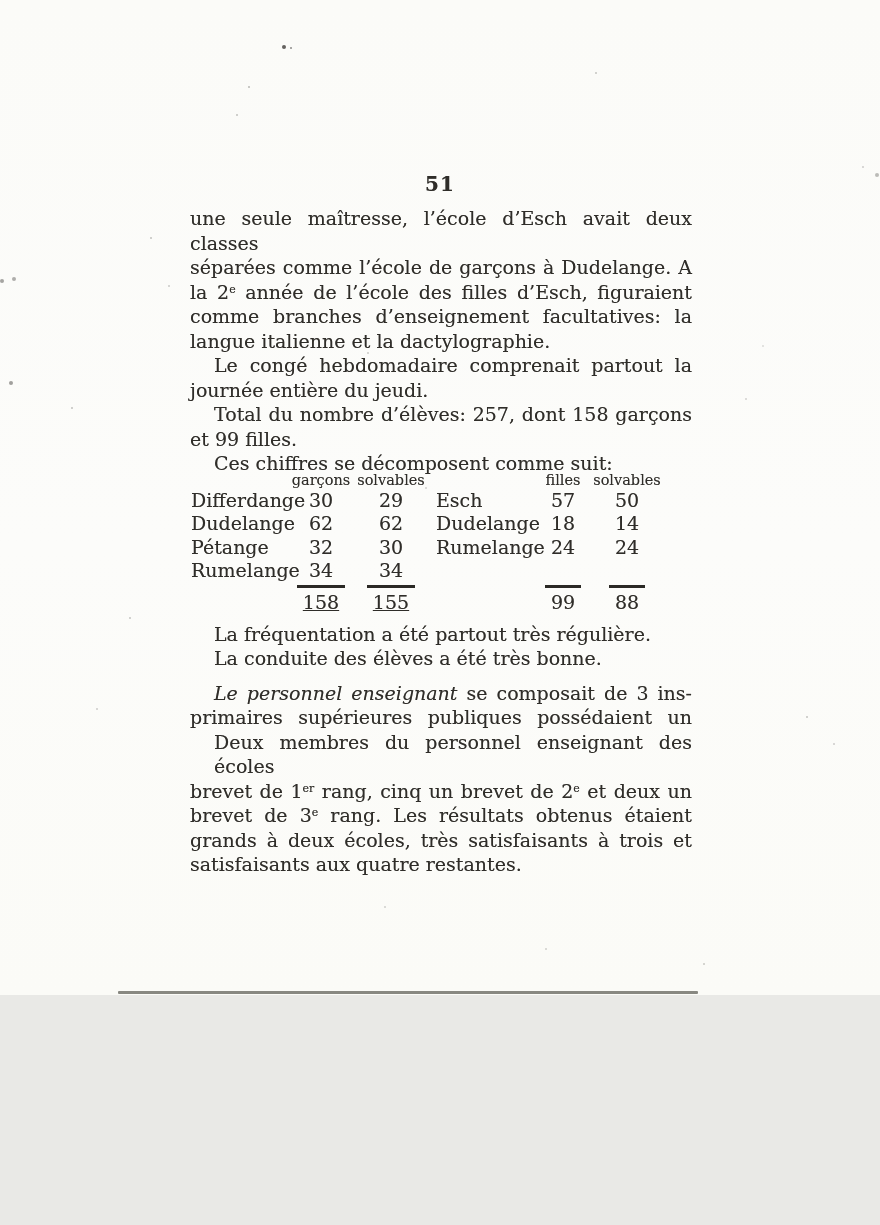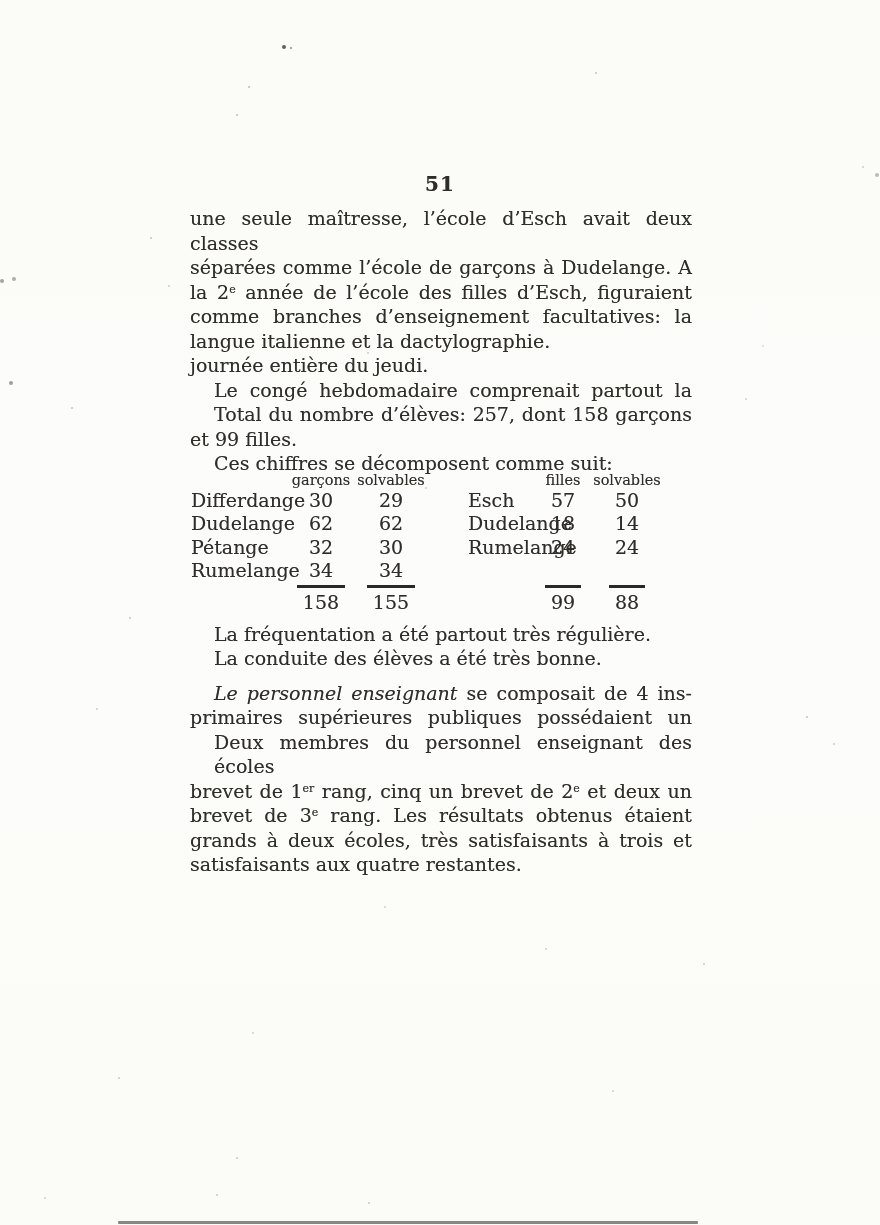--- a/index.html
+++ b/index.html
@@ -3,21 +3,21 @@
 <meta charset="utf-8">
 <style>
   html,body{margin:0;padding:0;}
   body{
     width:880px;height:1225px;
     background:#e9e9e6;
     font-family:"DejaVu Serif", serif;
   }
   .page{
     position:relative;
-    width:880px;height:1225px;
+    width:880px;height:995px;
     background:linear-gradient(180deg,#fbfbf8 0%,#fcfcfa 55%,#fbfbf7 100%);
     overflow:hidden;
     color:#2f2d29;
   }
   .pagenum{
     position:absolute;
     left:190px;top:172px;width:500px;
     text-align:center;
     font-size:20px;
     font-weight:bold;
@@ -57,31 +57,31 @@
     font-size:14.5px;
     line-height:17px;
     text-align:center;
     text-shadow:0 0 .5px rgba(47,45,41,.4);
   }
   .stable .cell{
     line-height:23.5px;
     font-size:19px;
   }
   .stable .town{ text-align:left; padding-left:1px; }
-  .stable .town.rt{ padding-left:6px;margin-left:32px; }
+  .stable .town.rt{ padding-left:6px; }
   .stable .num{ text-align:center; }
   .stable .totcell{ text-align:center; padding-top:2px; }
   .tot{
     display:inline-block;
     border-top:3px solid #2b2925;
     padding-top:4px;
     text-align:center;
     line-height:20px;
   }
-  .tot.w1{ min-width:48px; }
+  .tot.w1{ min-width:48px;text-decoration:underline; }
   .tot.w2{ min-width:36px; }
   
   .edge-line{
     position:absolute;
     left:118px;bottom:1px;
     width:580px;height:3px;
     background:#73736c;
     opacity:.85;
     border-radius:1px;
   }
@@ -134,22 +134,22 @@
 
   <div class="pagenum">51</div>
 
   <div class="content">
     <div id="text-before">
         <div class="tl j"><span>une seule maîtresse, l’école d’Esch avait deux classes</span></div>
         <div class="tl j"><span>séparées comme l’école de garçons à Dudelange. A</span></div>
         <div class="tl j"><span>la 2</span><sup>e</sup><span> année de l’école des filles d’Esch, figuraient</span></div>
         <div class="tl j"><span>comme branches d’enseignement facultatives: la</span></div>
         <div class="tl"><span>langue italienne et la dactylographie.</span></div>
+        <div class="tl j ind"><span>Le congé hebdomadaire comprenait partout la</span></div>
         <div class="tl"><span>journée entière du jeudi.</span></div>
-        <div class="tl j ind"><span>Le congé hebdomadaire comprenait partout la</span></div>
         <div class="tl j ind"><span>Total du nombre d’élèves: 257, dont 158 garçons</span></div>
         <div class="tl"><span>et 99 filles.</span></div>
         <div class="tl ind"><span>Ces chiffres se décomposent comme suit:</span></div>
       </div>
     <div class="stable" id="students-table">
         <div class="th"></div>
         <div class="th">garçons</div>
         <div class="th">solvables</div>
         <div class="th"></div>
         <div class="th">filles</div>
@@ -181,21 +181,21 @@
         <div class="totcell"></div>
         <div class="totcell"><span class="tot w1">158</span></div>
         <div class="totcell"><span class="tot w1">155</span></div>
         <div class="totcell"></div>
         <div class="totcell"><span class="tot w2">99</span></div>
         <div class="totcell"><span class="tot w2">88</span></div>
       </div>
     <div id="text-after">
         <div class="tl ind"><span>La fréquentation a été partout très régulière.</span></div>
         <div class="tl ind"><span>La conduite des élèves a été très bonne.</span></div>
-        <div class="tl j ind gap"><span class="it">Le personnel enseignant</span><span> se composait de 4 ins-</span></div>
+        <div class="tl j ind gap"><span class="it">Le personnel enseignant</span><span> se composait de 3 ins-</span></div>
         <div class="tl j"><span>primaires supérieures publiques possédaient un</span></div>
         <div class="tl j ind"><span>Deux membres du personnel enseignant des écoles</span></div>
         <div class="tl j"><span>brevet de 1</span><sup>er</sup><span> rang, cinq un brevet de 2</span><sup>e</sup><span> et deux un</span></div>
         <div class="tl j"><span>brevet de 3</span><sup>e</sup><span> rang.  Les résultats obtenus étaient</span></div>
         <div class="tl j"><span>grands à deux écoles, très satisfaisants à trois et</span></div>
         <div class="tl"><span>satisfaisants aux quatre restantes.</span></div>
       </div>
   </div>
 
   <div class="edge-line"></div>

